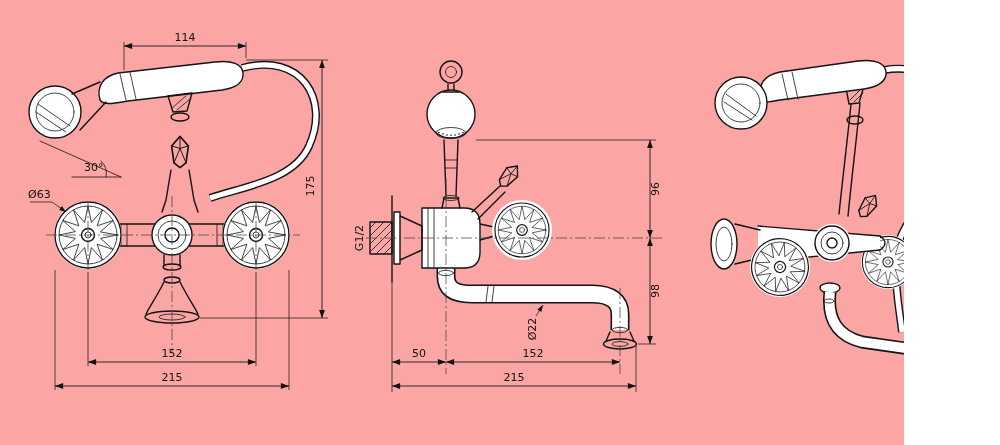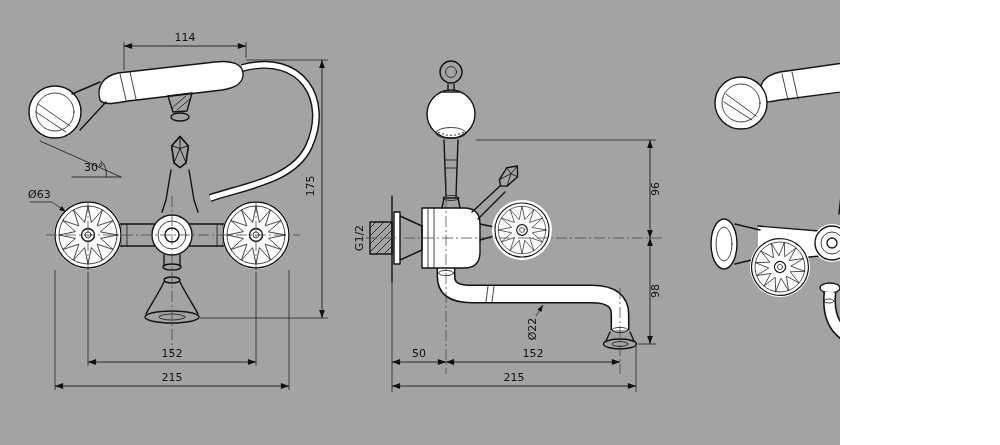--- a/index.html
+++ b/index.html
@@ -1,16 +1,16 @@
 <!DOCTYPE html>
 <html><head>
 <meta charset="utf-8">
 <style>
   html,body{margin:0;padding:0;background:#fff}
-  .stage{position:relative;width:840px;height:445px;background:#a3a3a3;overflow:hidden}
+  .stage{position:relative;width:904px;height:445px;background:#fca5a5;overflow:hidden}
   svg{display:block}
   .ln{fill:none;stroke:#141414;stroke-width:1.4;stroke-linecap:round;stroke-linejoin:round}
   .thin{fill:none;stroke:#141414;stroke-width:.8;stroke-linecap:round;stroke-linejoin:round}
   .whitefill{fill:#fff;stroke:#141414;stroke-width:1.4;stroke-linejoin:round}
   .solidwhite{fill:#fff;stroke:none}
   .dim{fill:none;stroke:#1c1c1c;stroke-width:.9}
   .ext{fill:none;stroke:#1c1c1c;stroke-width:.75}
   .cl{fill:none;stroke:#444;stroke-width:.75;stroke-dasharray:11 3 2 3}
   .hoseO{fill:none;stroke:#141414;stroke-width:8;stroke-linejoin:round}
   .hoseI{fill:none;stroke:#fff;stroke-width:5.2;stroke-linejoin:round}

